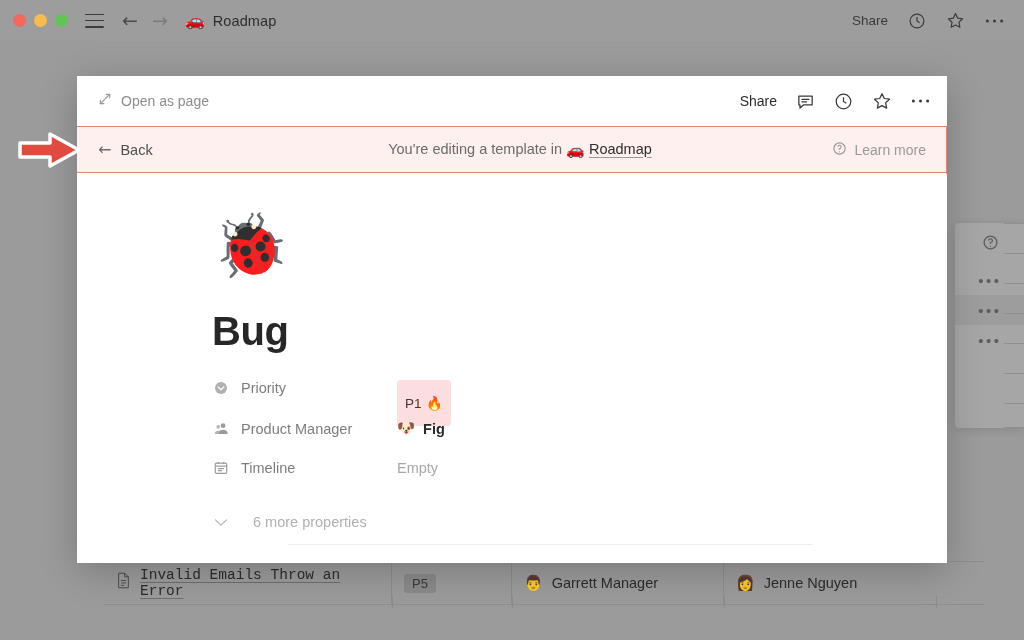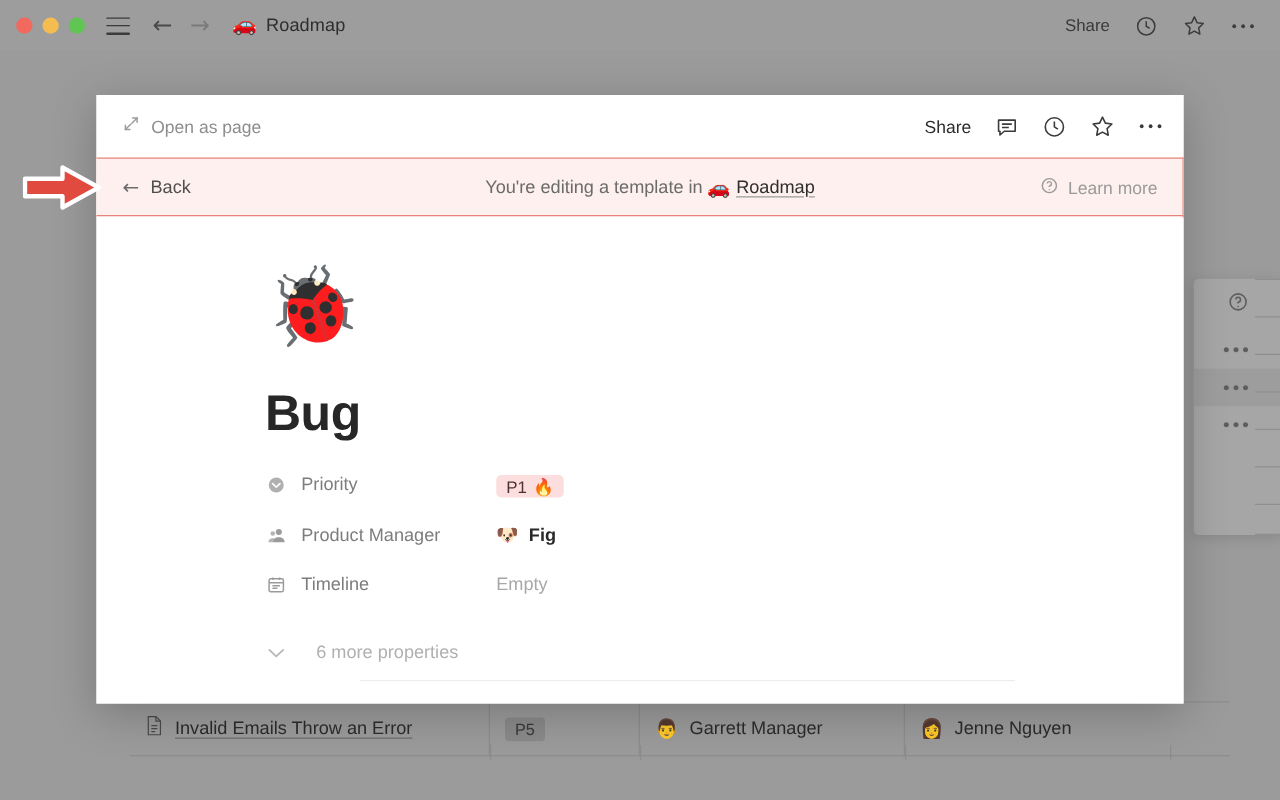--- a/index.html
+++ b/index.html
@@ -39,21 +39,21 @@
 
   
   .bg-layer { position: absolute; inset: 41px 0 0 0; background: #9b9b9b; }
 
   .bg-table { position: absolute; left: 104px; top: 520px; width: 880px; }
   .bg-row {
     display: flex; align-items: center; height: 44px;
     border-top: 1px solid #8d8d8d; border-bottom: 1px solid #8d8d8d;
   }
   .bg-cell { height: 44px; display: flex; align-items: center; padding: 0 12px; border-right: 1px solid #8d8d8d; }
-  .bg-cell.c1 { width: 288px; gap: 9px; }
+  .bg-cell.c1 { width: 288px; gap: 9px; font-family: Liberation Mono, monospace; }
   .bg-cell.c2 { width: 120px; }
   .bg-cell.c3 { width: 212px; gap: 9px; }
   .bg-cell.c4 { width: 212px; gap: 9px; border-right: none;}
   .bg-title { font-size: 14.5px; color: #2c2c2c; text-decoration: underline; text-underline-offset: 3px; text-decoration-color: #6f6f6f; }
   .bg-pill { background: #8a8a8a; color: #3a3a3a; font-size: 13px; padding: 2px 8px; border-radius: 3px; }
   .bg-person { font-size: 14.5px; color: #2c2c2c; }
   .bg-emoji { font-size: 15px; }
 
   
   .bg-colmarks { position: absolute; left: 104px; top: 555px; width: 880px; height: 12px; }
@@ -113,21 +113,21 @@
   .body-inner { padding-left: 135px; }
   .page-emoji { font-size: 62px; line-height: 1; display: block; height: 72px; }
   .page-title { font-size: 40px; font-weight: bold; color: #272727; margin-top: 22px; letter-spacing: -.4px;}
 
   .props { margin-top: 26px; }
   .prop-row { display: flex; align-items: flex-start; height: 40px; }
   .prop-label { display: flex; align-items: center; gap: 11px; width: 185px; }
   .prop-label .pico { color: #9b9b9b; display: inline-flex; width: 18px; justify-content: center;}
   .prop-label .ptxt { font-size: 14.5px; color: #7d7d7d; }
   .prop-value { font-size: 14.5px; color: #32302c; display: flex; align-items: center; gap: 7px;}
-  .chip-p1 { background: #fbdedd; color: #4c3230; font-size: 13.5px; padding: 1px 8px; border-radius: 4px; display:inline-flex; align-items:center; gap:5px;}
+  .chip-p1 { background: #fbdedd; color: #4c3230; font-size: 13.5px; padding: 15px 8px; border-radius: 4px; display:inline-flex; align-items:center; gap:5px;}
   .val-empty { color: #a8a8a8; }
   .val-person { display: flex; align-items: center; gap: 8px; font-weight: bold; color: #292929; }
 
   .more-props { display: flex; align-items: center; gap: 23px; height: 40px; margin-top: 2px; cursor: pointer; }
   .more-props .chev { color: #b4b4b4; font-size: 13px; width: 18px; display:inline-flex; justify-content:center;}
   .more-props .txt { font-size: 14.5px; color: #b0b0b0; }
 
   .body-divider { position: absolute; left: 211px; right: 135px; bottom: 18px; height: 1px; background: #ededed; }
 
   

